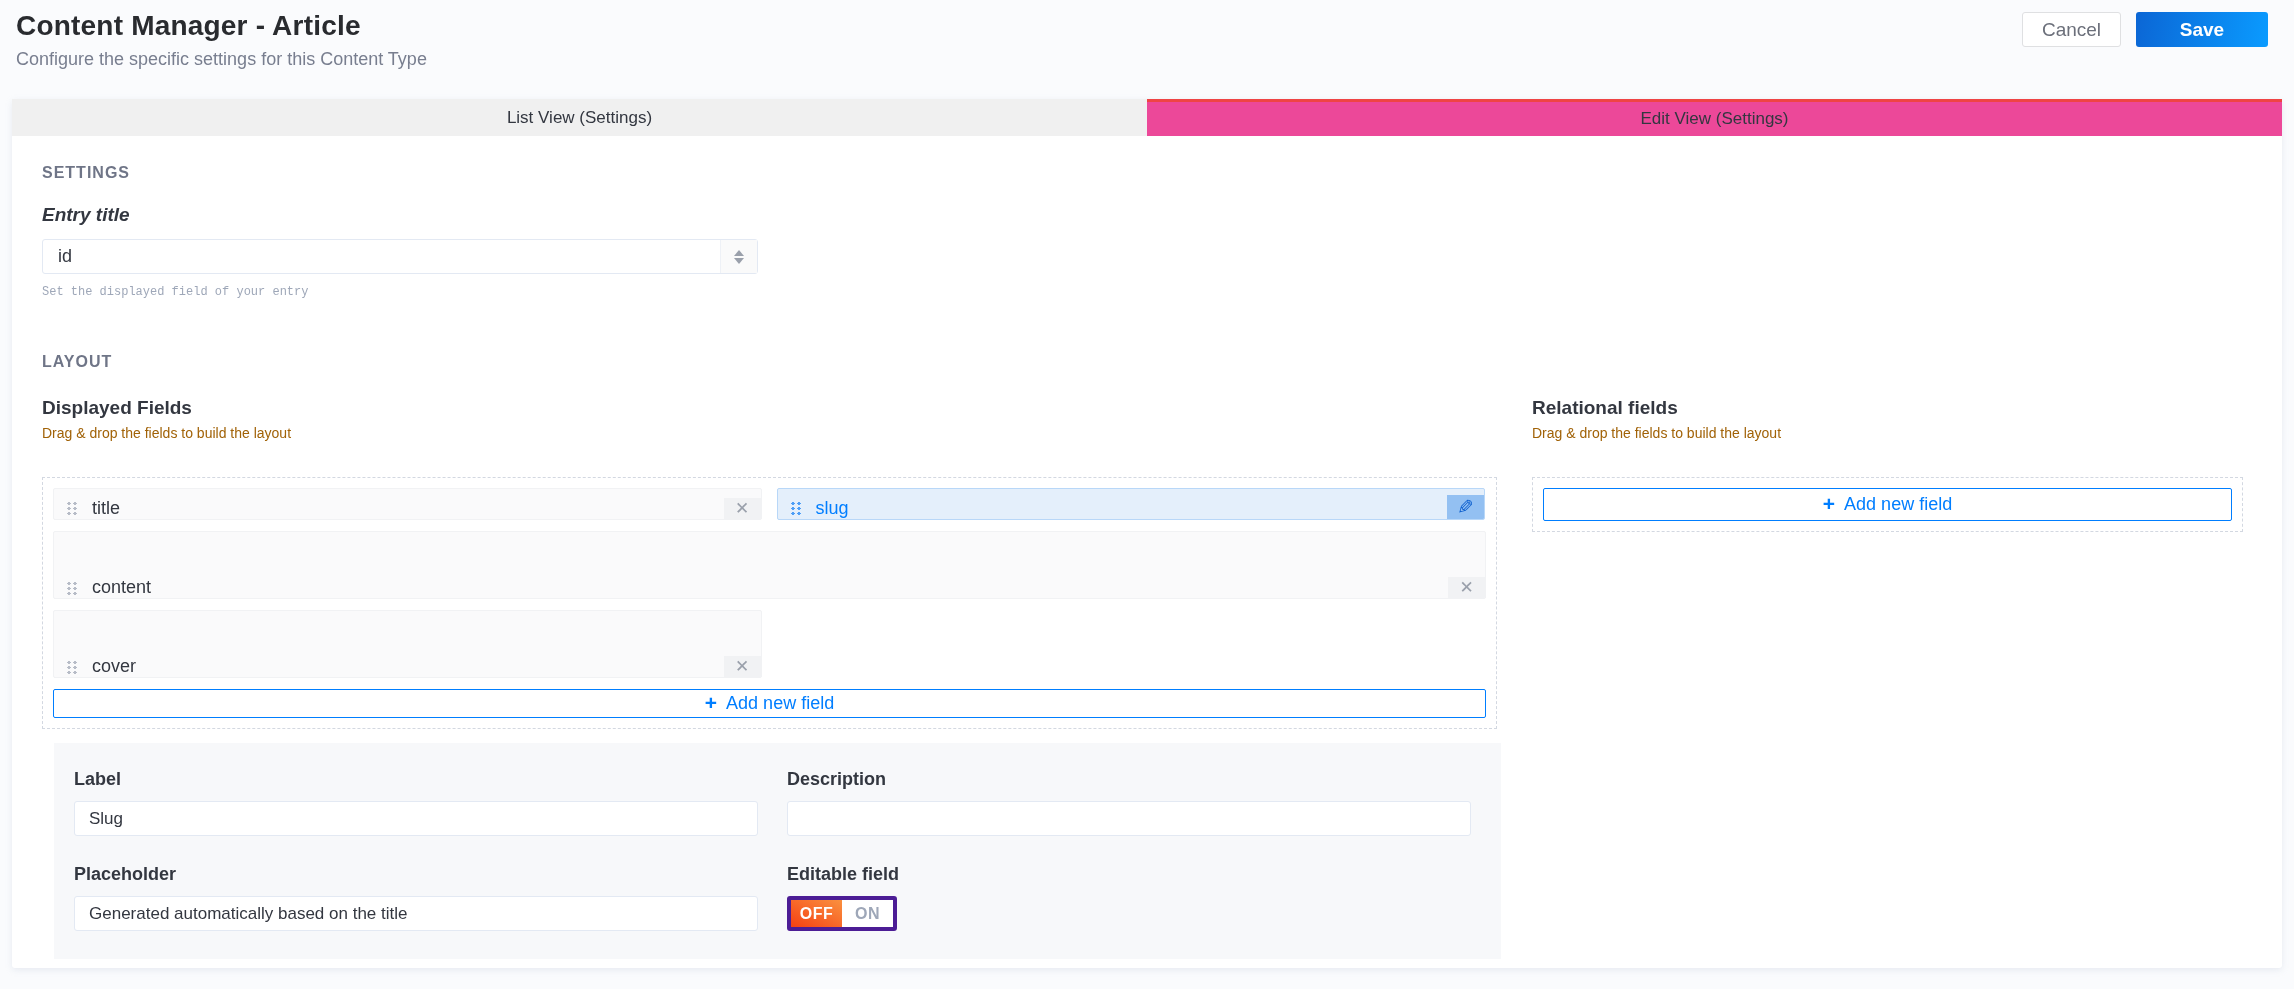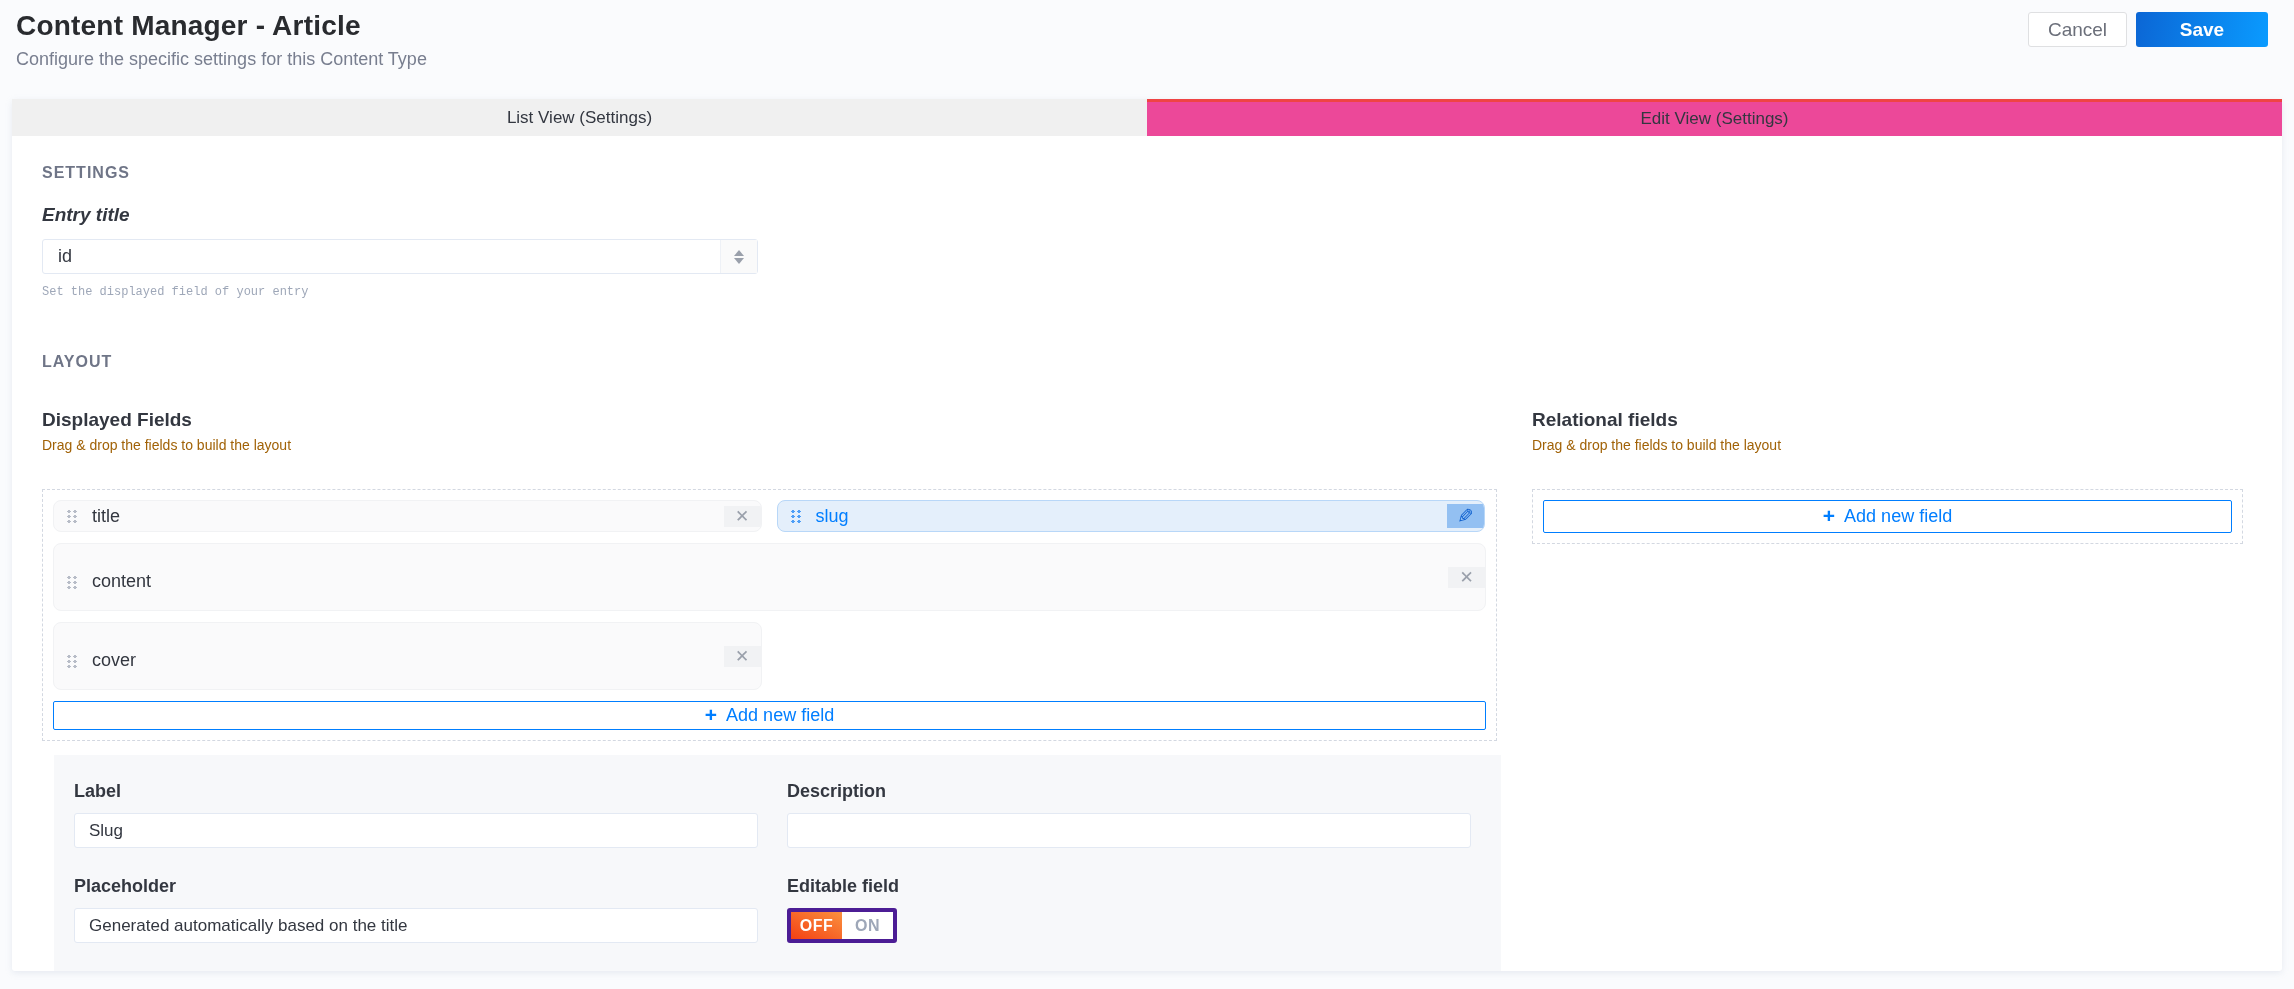--- a/index.html
+++ b/index.html
@@ -8,21 +8,21 @@
     font-family:"Liberation Sans", sans-serif;
     background:#fafbfd;
     color:#333740;
     overflow:hidden;
   }
 
   
   .header { display:flex; justify-content:space-between; align-items:flex-start; padding:10px 26px 0 16px; height:99px; }
   .page-title { font-size:28px; font-weight:700; color:#292b2f; letter-spacing:.2px; }
   .page-subtitle { font-size:18px; color:#787e8f; margin-top:7px; }
-  .header-actions { display:flex; gap:9px; margin-top:2px;align-items:center; }
+  .header-actions { display:flex; gap:15px; margin-top:2px;align-items:center; }
   .btn { height:35px; border-radius:3px; font-size:19px; font-family:inherit; cursor:pointer; }
   .btn-cancel { width:99px; background:#ffffff; border:1px solid #dfe0e2; color:#6b6f7a; }
   .btn-save { width:132px; border:none; color:#ffffff; font-weight:700;
               background:linear-gradient(100deg,#0b66d5 0%,#0a9bff 100%); }
 
   
   .card { margin:0 12px; width:2270px; background:#ffffff; border-radius:3px;
           box-shadow:0 2px 6px rgba(175,186,208,.25); min-height:869px; }
   .tabbar { display:flex; height:37px;justify-content:space-between; }
   .tab { flex:1 1 50%; display:flex; align-items:center; justify-content:center;
@@ -40,30 +40,30 @@
             background:#ffffff; display:flex; align-items:center; cursor:pointer; position:relative; }
   .select-value { flex:1; padding-left:15px; font-size:18px; color:#333740; }
   .select-caret { width:37px; height:100%; background:#fafafa; border-left:1px solid #eef1f6;
                   display:flex; flex-direction:column; align-items:center; justify-content:center; gap:2px; }
   .caret-up { width:0; height:0; border-left:5px solid transparent; border-right:5px solid transparent; border-bottom:6px solid #9aa0ab; }
   .caret-down { width:0; height:0; border-left:5px solid transparent; border-right:5px solid transparent; border-top:6px solid #9aa0ab; }
   .help-text { margin-top:11px; font-size:12px; color:#9ea7b8;font-family:Liberation Mono, monospace; }
 
   
   .layout-heading { margin-top:54px; }
-  .columns { display:flex; gap:35px; margin-top:38px; }
+  .columns { display:flex; gap:35px; margin-top:26px; }
   .col-left { width:1455px; }
   .col-right { width:711px; }
   .col-title { font-size:19px; font-weight:700; color:#333740; }
   .col-subtitle { font-size:14px; color:#a16207; margin-top:6px; }
 
   .drop-zone { margin-top:36px; border:1px dashed #d3d8e1; padding:10px; }
   .fields-wrap { display:flex; flex-wrap:wrap; gap:11px 15px; }
-  .field-row { display:flex; align-items:center; background:#fafafb; border:1px solid #f1f2f4;
-               border-radius:8px; height:32px; overflow:hidden; cursor:grab; }
+  .field-row { display:flex; align-items:flex-end; background:#fafafb; border:1px solid #f1f2f4;
+               border-radius:2px; height:32px; overflow:hidden; cursor:grab; }
   .field-row.half { width:calc(50% - 8px); }
   .field-row.full { width:100%; }
   .field-row.tall { height:68px; }
   .field-main { flex:1; display:flex; align-items:center; gap:13px; padding-left:12px; }
   .field-row.tall .field-main { align-items:flex-start; padding-top:8px; }
   .field-name { font-size:18px; color:#333740; }
   .drag-dots { width:13px; height:17px; flex:0 0 13px; margin-top:0;
                background-image:radial-gradient(circle,#b7bcc7 1.6px,transparent 1.8px);
                background-size:6px 5px; background-position:0 1px; }
   .field-row.tall .drag-dots { margin-top:3px; }

